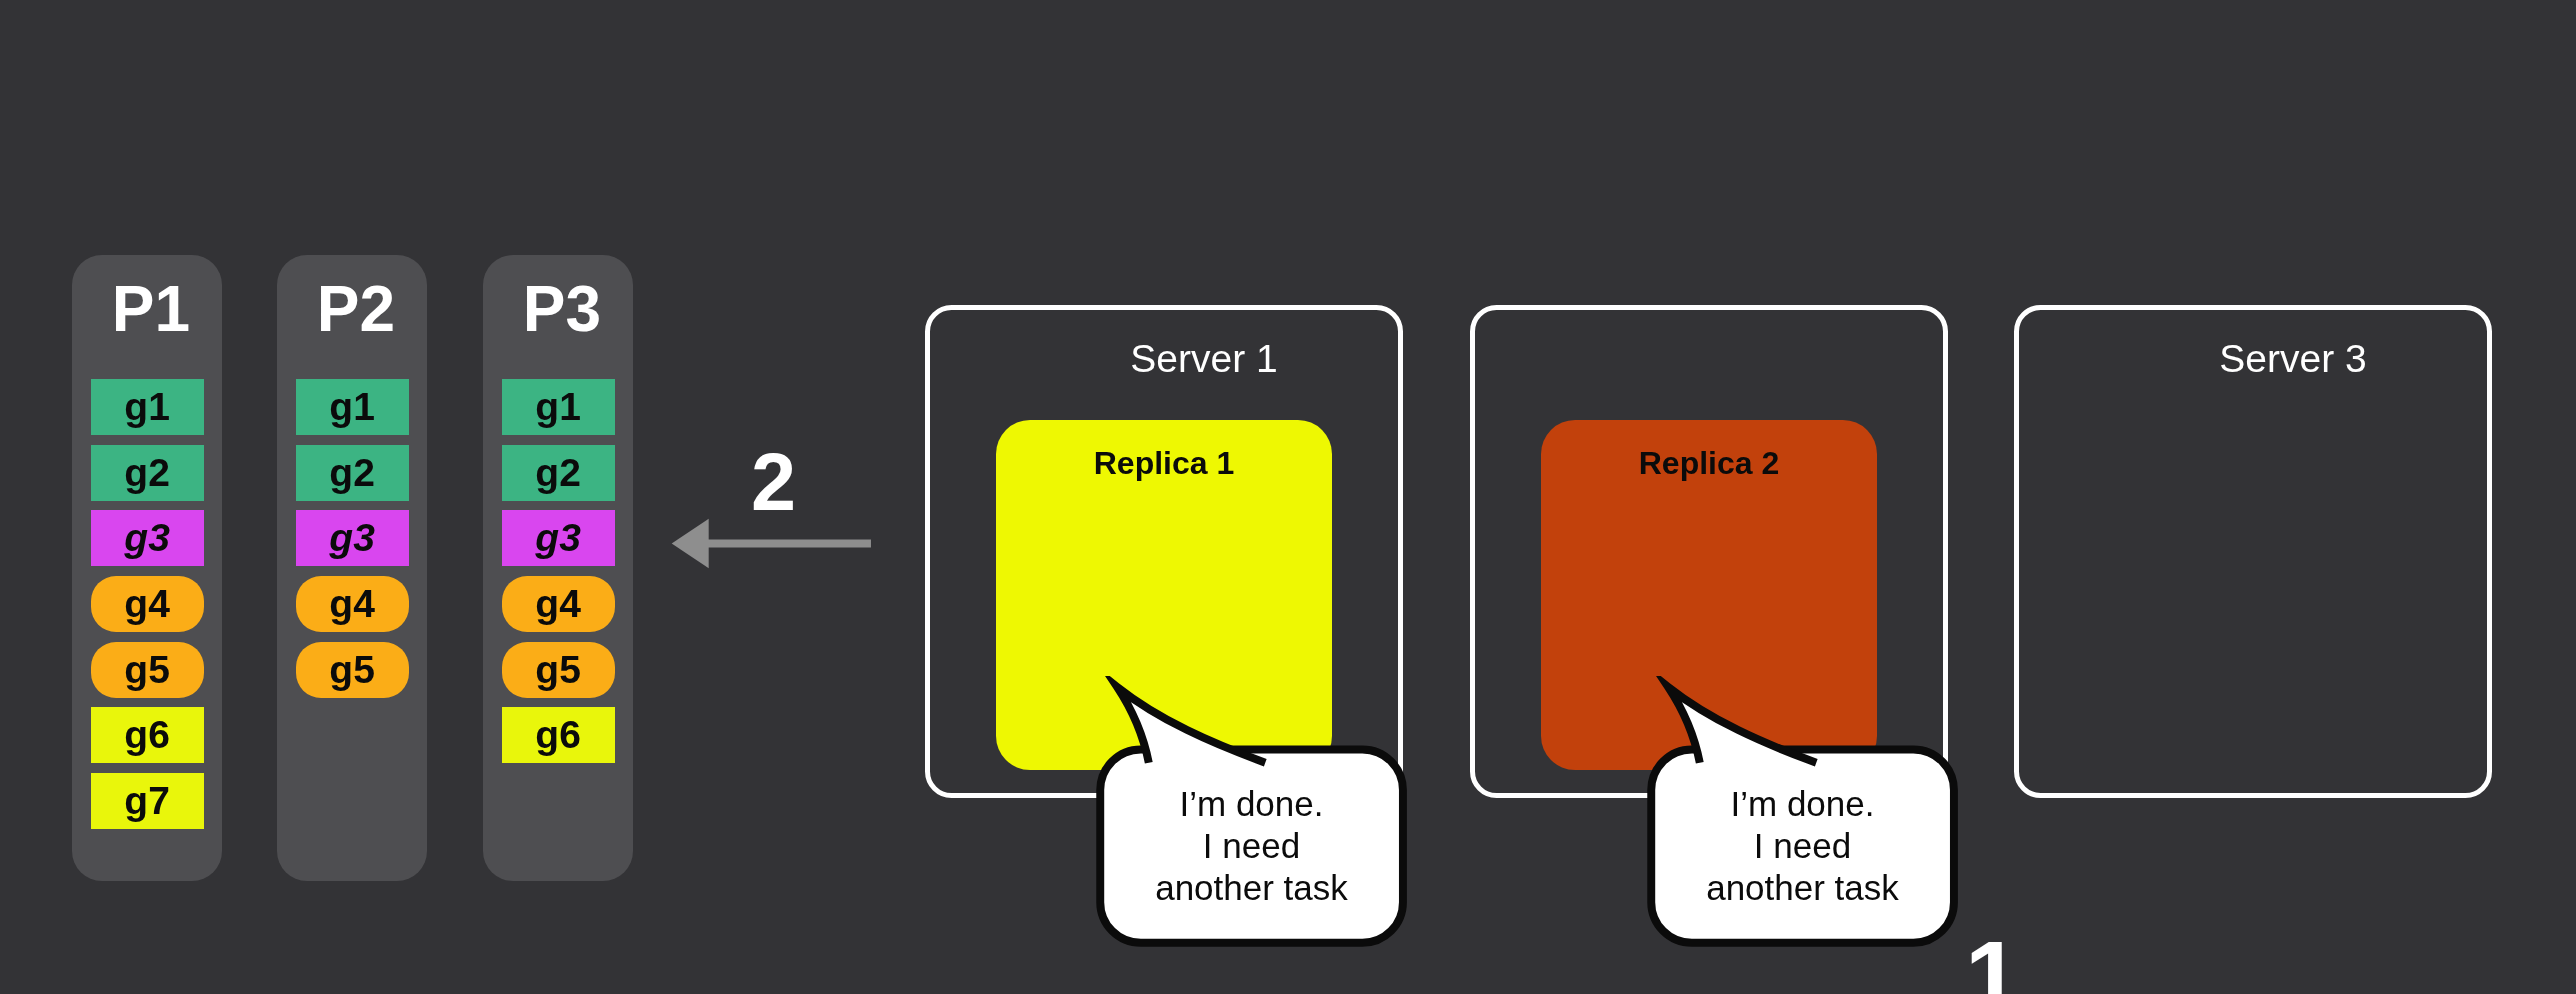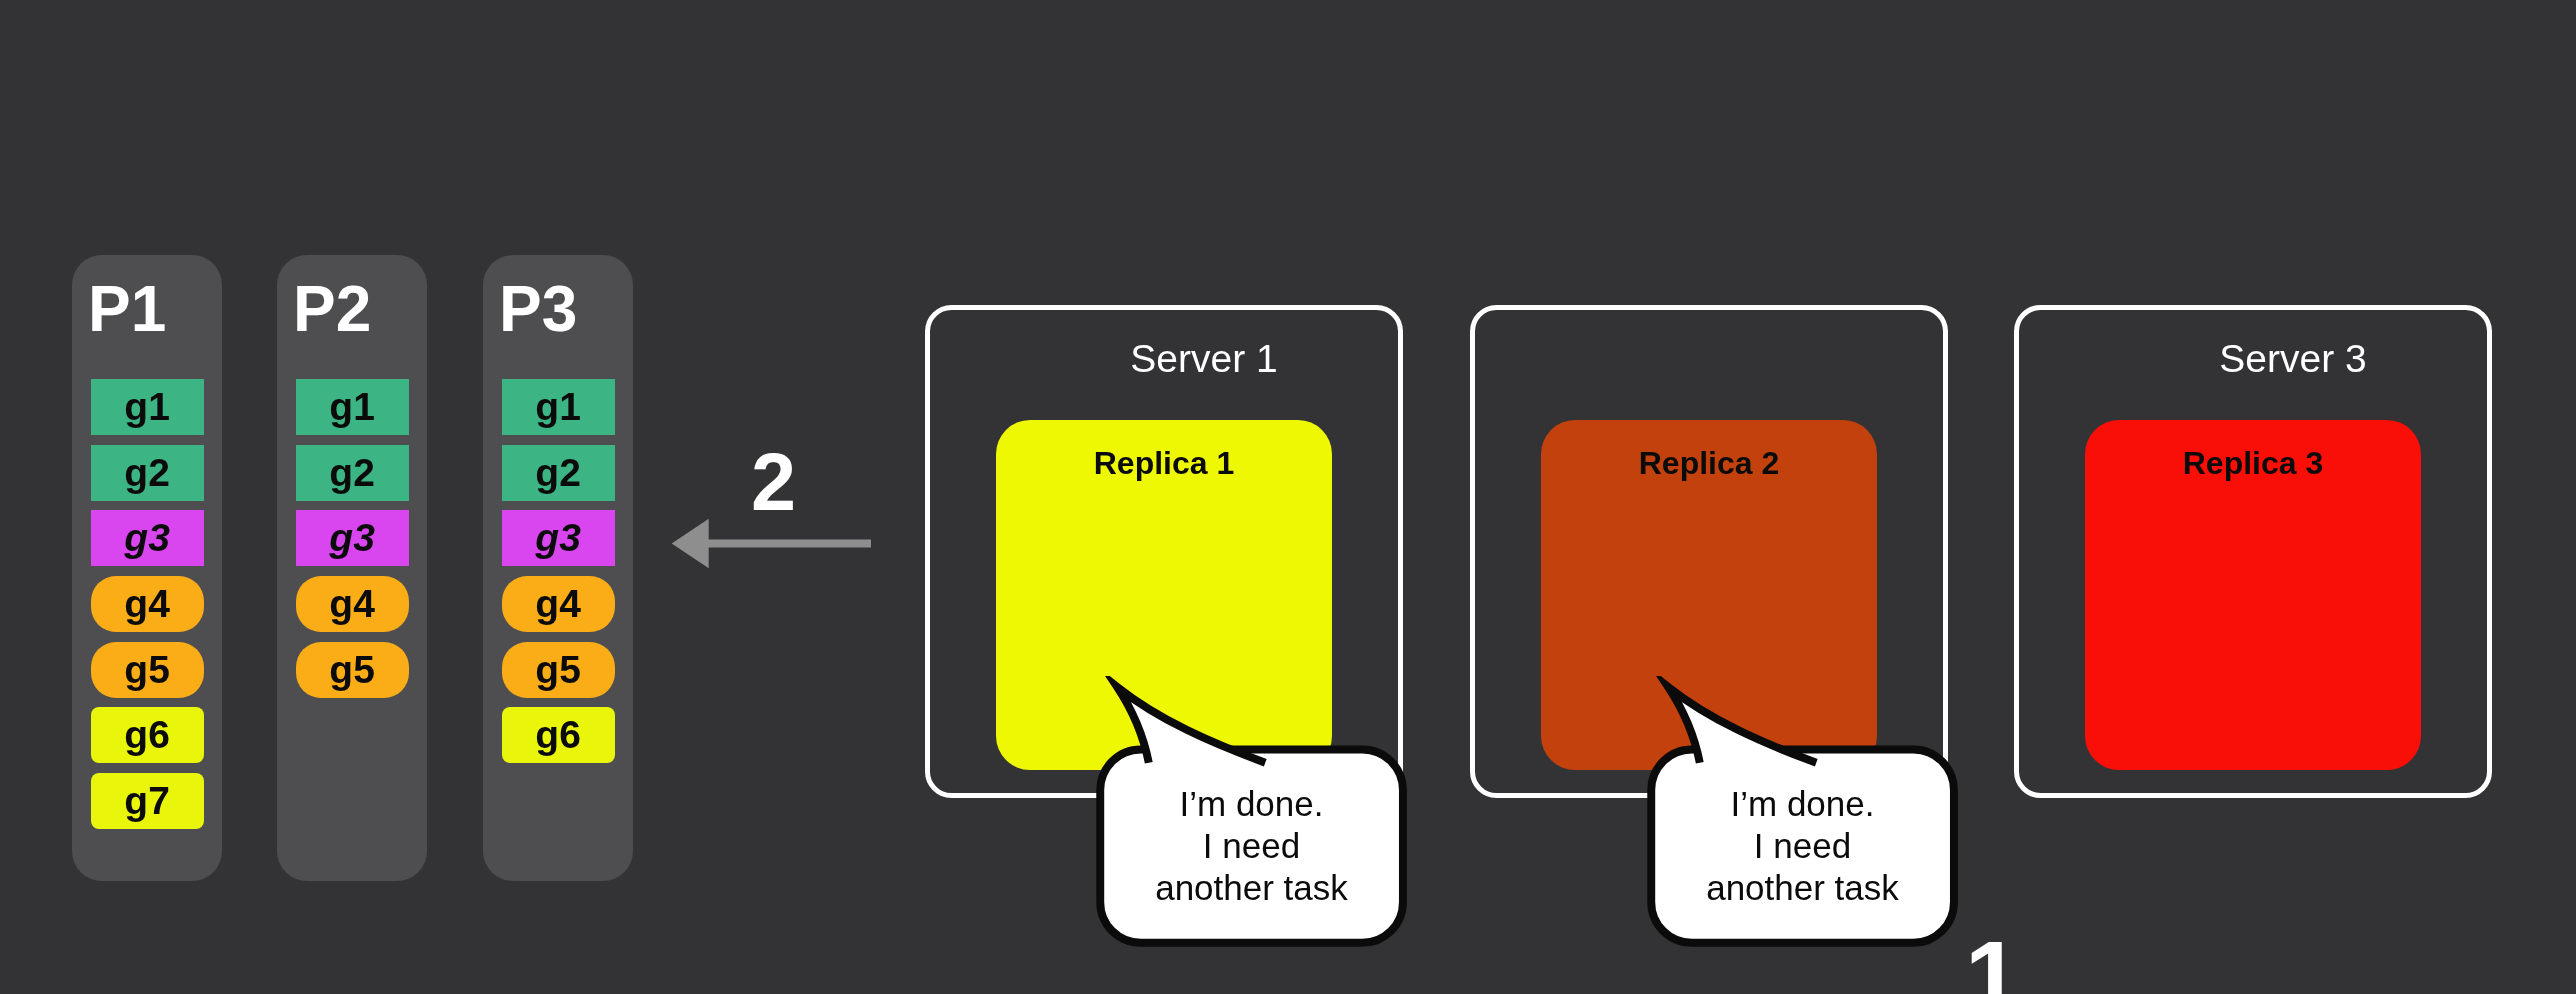--- a/index.html
+++ b/index.html
@@ -7,33 +7,33 @@
     position:relative;width:2576px;height:994px;overflow:hidden;
     background:#333336;
     font-family:"Liberation Sans","DejaVu Sans",sans-serif;
   }
   
   .partition{
     position:absolute;top:255px;width:150px;height:626px;
     background:#4E4E51;border-radius:30px;
   }
   .p-title{
-    position:absolute;top:19.4px;left:16px;width:100%;
-    color:#ffffff;font-size:64px;font-weight:bold;line-height:1.1;
+    position:absolute;top:19.4px;left:4px;width:100%;
+    text-align:center;color:#ffffff;font-size:64px;font-weight:bold;line-height:1.1;
   }
   .tasks{position:absolute;top:124px;left:18.6px;width:113px;}
   .task{
     height:56px;margin-bottom:9.7px;
     text-align:center;line-height:56px;
     color:#0b0b0b;font-size:39px;font-weight:bold;
   }
   .c-green{background:#3CB483;}
   .c-red{background:#d946ef;font-style:italic;}
   .c-orange{background:#FBAD17;border-radius:25px;}
-  .c-yellow{background:#E9F60B;border-radius:8px;}
+  .c-yellow{background:#E9F60B;}
   
   .server{
     position:absolute;top:305px;width:468px;height:483px;
     border:5.3px solid #ffffff;border-radius:26.5px;
   }
   .server-title{
     position:absolute;top:26.5px;left:0;width:100%;
     text-align:center;color:#ffffff;font-size:39px;font-weight:500;margin-left:40px;
   }
   .replica{
@@ -117,23 +117,20 @@
   </div>
 
   <div class="server" style="left:1470px">
     <div class="replica r2">
       <div class="replica-label">Replica 2</div>
     </div>
   </div>
 
   <div class="server" style="left:2014px">
     <div class="server-title">Server 3</div>
-    <div class="replica r3">
-      <div class="replica-label">Replica 3</div>
-    </div>
   </div>
 
   <svg class="bubble-svg" style="left:1087px" viewBox="0 0 400 310">
     <rect x="15" y="83" width="343" height="219" rx="46" fill="#ffffff" stroke="#0B0B0B" stroke-width="9"></rect>
     <path d="M 70 98 C 64 68 54 42 34 12 C 82 50 142 76 202 98" fill="#ffffff" stroke="#0B0B0B" stroke-width="9" stroke-linejoin="miter" stroke-miterlimit="20"></path>
   </svg>
   <div class="bubble-text" style="left:1100px">
     <span>I’m done.</span>
     <span>I need</span>
     <span>another task</span>

